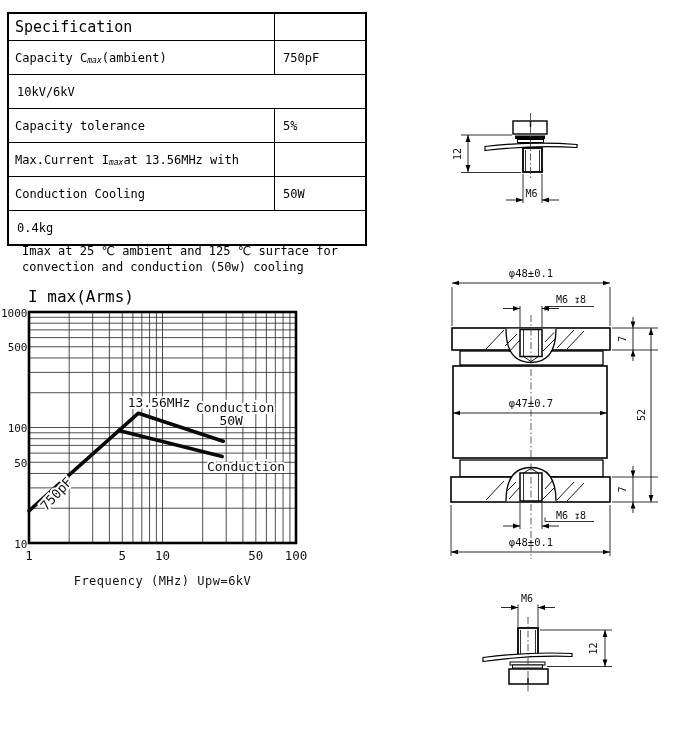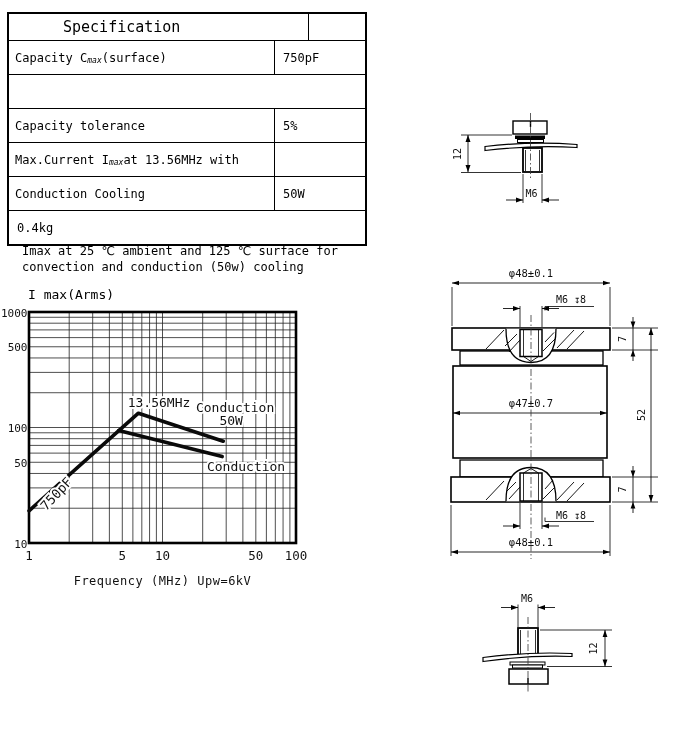--- a/index.html
+++ b/index.html
@@ -8,26 +8,26 @@
 
   
   .spec-table{position:absolute;left:7px;top:12px;width:360px;border:2px solid #000;
               box-sizing:border-box;background:#fff;}
   .spec-table .row{display:flex;height:34px;border-top:1.5px solid #000;box-sizing:border-box;}
   .spec-table .header-row{height:26px;border-top:none;}
   .spec-table .cell{display:flex;align-items:center;box-sizing:border-box;white-space:nowrap;overflow:hidden;}
   .spec-table .label-cell{width:266px;border-right:1.5px solid #000;padding-left:6px;font-size:12px;}
   .spec-table .label-cell.tight{font-size:10.4px;letter-spacing:-0.3px;}
   .spec-table .value-cell{flex:1;padding-left:8px;font-size:12px;}
-  .spec-table .header-cell{font-size:15px;margin-left:48px;}
+  .spec-table .header-cell{font-size:15px;}
   .spec-table sub{font-size:8px;transform:translateY(3px);line-height:1;font-style:italic;}
 
   
   .chart-title{position:absolute;left:22px;top:243px;font-size:12px;line-height:16px;}
-  .chart-ylabel{position:absolute;left:28px;top:287px;font-size:13px;}
+  .chart-ylabel{position:absolute;left:28px;top:287px;font-size:16px;}
   .chart-svg{position:absolute;left:0;top:280px;width:360px;height:320px;}
 
   
   .drawing{position:absolute;overflow:visible;}
   .cl{stroke:#333;stroke-width:0.8;stroke-dasharray:7 2.5 1.5 2.5;fill:none;}
   svg text{font-family:"DejaVu Sans Mono","DejaVu Sans",monospace;}
 </style>
 </head>
 <body>
 
@@ -35,25 +35,26 @@
 
   <div id="spec-table" class="spec-table">
       <div class="row header-row">
         <div class="cell label-cell header-cell">Specification</div>
         <div class="cell value-cell header-cell"></div>
       </div>
       <div class="row">
         <div class="cell label-cell">
           <span>Capacity C</span>
           <sub>max</sub>
-          <span>(surface)</span>
+          <span>(ambient)</span>
         </div>
         <div class="cell value-cell">750pF</div>
       </div>
       <div class="row">
+        <div class="cell value-cell">10kV/6kV</div>
       </div>
       <div class="row">
         <div class="cell label-cell">
           <span>Capacity tolerance</span>
         </div>
         <div class="cell value-cell">5%</div>
       </div>
       <div class="row">
         <div class="cell label-cell">
           <span>Max.Current I</span>

